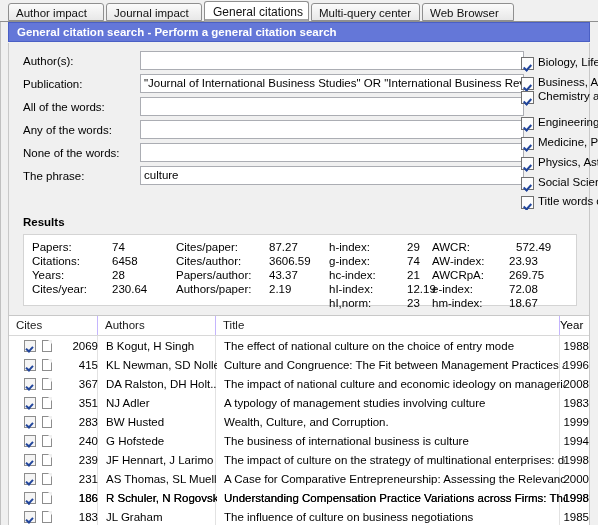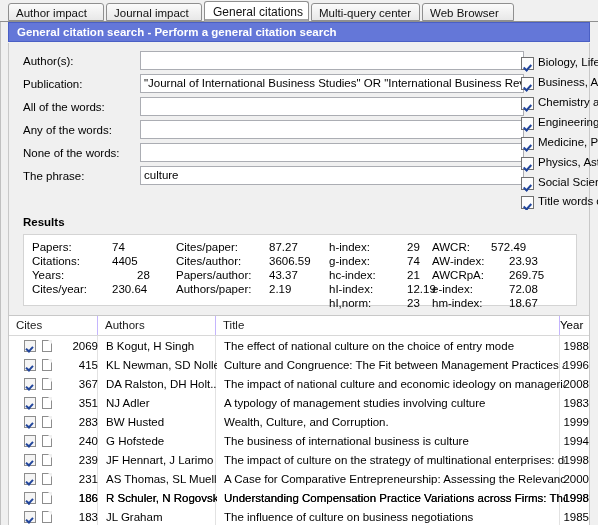--- a/index.html
+++ b/index.html
@@ -260,21 +260,21 @@
     </div>
   </div>
 
   <div class="subjects">
     <div class="cbrow" style="top:11px;">
       <span class="cbbox"></span><span class="cblabel">Biology, Life</span>
     </div>
     <div class="cbrow" style="top:31px;">
       <span class="cbbox"></span><span class="cblabel">Business, Ac</span>
     </div>
-    <div class="cbrow" style="top:51px;">
+    <div class="cbrow" style="top:45px;">
       <span class="cbbox"></span><span class="cblabel">Chemistry a</span>
     </div>
     <div class="cbrow" style="top:71px;">
       <span class="cbbox"></span><span class="cblabel">Engineering,</span>
     </div>
     <div class="cbrow" style="top:91px;">
       <span class="cbbox"></span><span class="cblabel">Medicine, Ph</span>
     </div>
     <div class="cbrow" style="top:111px;">
       <span class="cbbox"></span><span class="cblabel">Physics, Ast</span>
@@ -287,23 +287,23 @@
     </div>
   </div>
 
   <div class="resultsgroup">
     <div class="results-title">Results</div>
     <div class="statsbox">
 
       <span class="stat-k" style="left:8px;top:6px;">Papers:</span>
       <span class="stat-v" style="left:88px;top:6px;">74</span>
       <span class="stat-k" style="left:8px;top:20px;">Citations:</span>
-      <span class="stat-v" style="left:88px;top:20px;">4405</span>
+      <span class="stat-v" style="left:88px;top:20px;">6458</span>
       <span class="stat-k" style="left:8px;top:34px;">Years:</span>
-      <span class="stat-v" style="left:88px;top:34px;margin-left:25px;">28</span>
+      <span class="stat-v" style="left:88px;top:34px;">28</span>
       <span class="stat-k" style="left:8px;top:48px;">Cites/year:</span>
       <span class="stat-v" style="left:88px;top:48px;">230.64</span>
 
       <span class="stat-k" style="left:152px;top:6px;">Cites/paper:</span>
       <span class="stat-v" style="left:245px;top:6px;">87.27</span>
       <span class="stat-k" style="left:152px;top:20px;">Cites/author:</span>
       <span class="stat-v" style="left:245px;top:20px;">3606.59</span>
       <span class="stat-k" style="left:152px;top:34px;">Papers/author:</span>
       <span class="stat-v" style="left:245px;top:34px;">43.37</span>
       <span class="stat-k" style="left:152px;top:48px;">Authors/paper:</span>
@@ -314,21 +314,21 @@
       <span class="stat-k" style="left:305px;top:20px;">g-index:</span>
       <span class="stat-v" style="left:383px;top:20px;">74</span>
       <span class="stat-k" style="left:305px;top:34px;">hc-index:</span>
       <span class="stat-v" style="left:383px;top:34px;">21</span>
       <span class="stat-k" style="left:305px;top:48px;">hI-index:</span>
       <span class="stat-v" style="left:383px;top:48px;">12.19</span>
       <span class="stat-k" style="left:305px;top:62px;">hI,norm:</span>
       <span class="stat-v" style="left:383px;top:62px;">23</span>
 
       <span class="stat-k" style="left:408px;top:6px;">AWCR:</span>
-      <span class="stat-v" style="left:467px;top:6px;text-align:right;">572.49</span>
+      <span class="stat-v" style="left:492px;top:6px;text-align:right;">572.49</span>
       <span class="stat-k" style="left:408px;top:20px;">AW-index:</span>
       <span class="stat-v" style="left:485px;top:20px;">23.93</span>
       <span class="stat-k" style="left:408px;top:34px;">AWCRpA:</span>
       <span class="stat-v" style="left:485px;top:34px;">269.75</span>
       <span class="stat-k" style="left:408px;top:48px;">e-index:</span>
       <span class="stat-v" style="left:485px;top:48px;">72.08</span>
       <span class="stat-k" style="left:408px;top:62px;">hm-index:</span>
       <span class="stat-v" style="left:485px;top:62px;">18.67</span>
     </div>
   </div>

